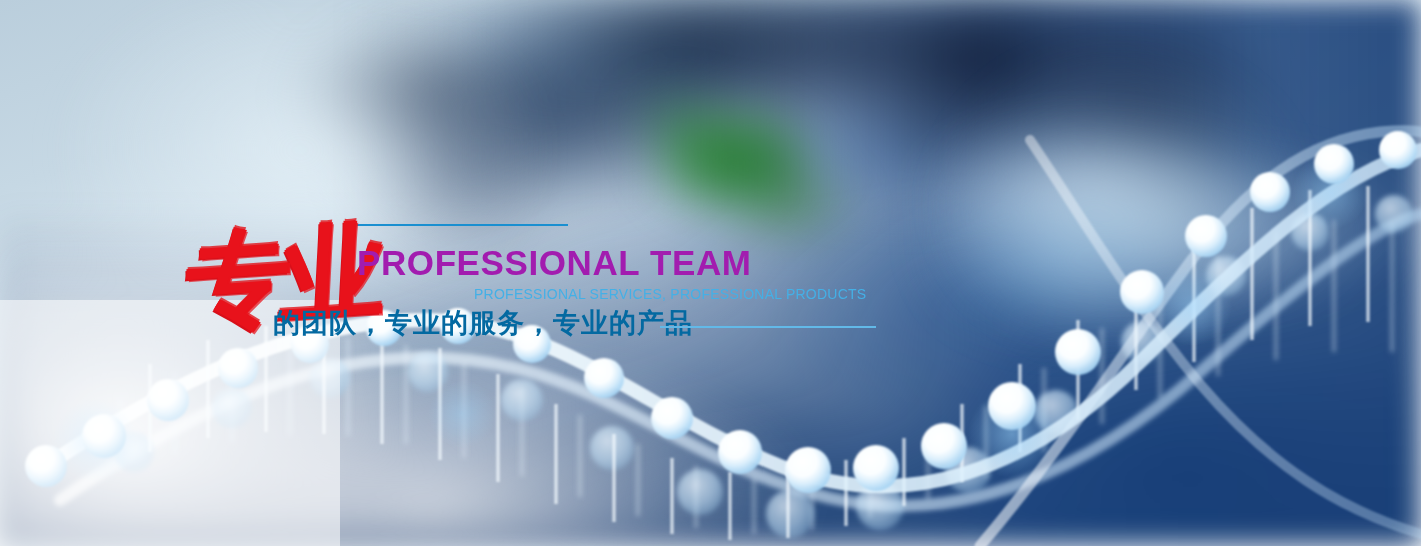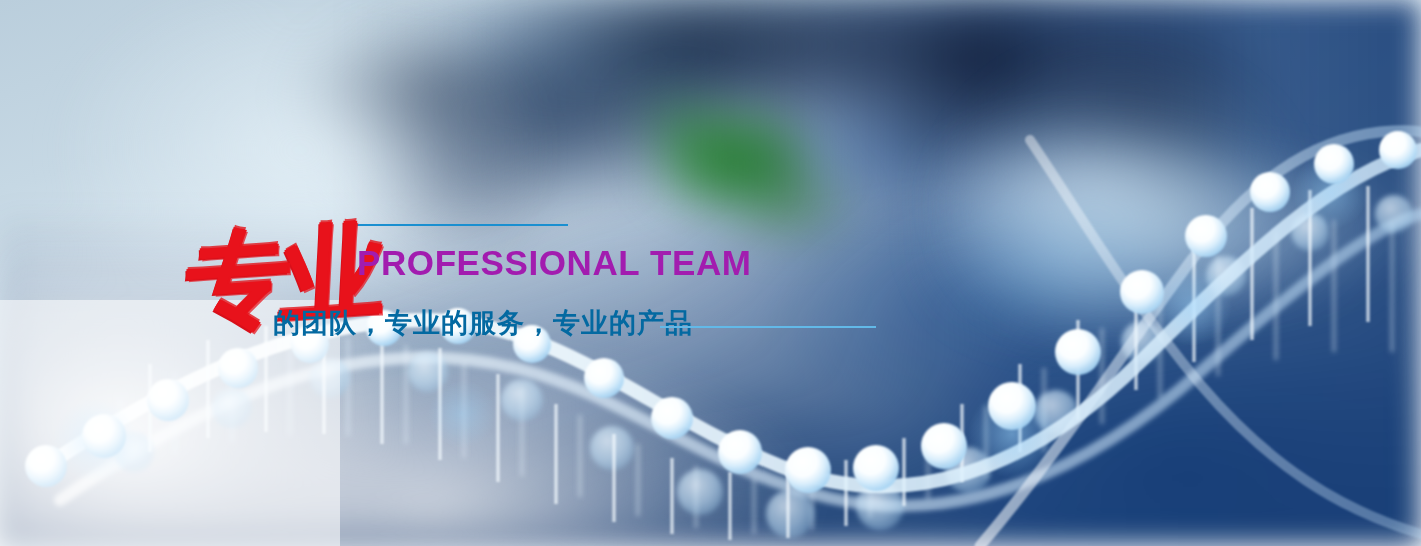--- a/index.html
+++ b/index.html
@@ -341,20 +341,21 @@
   </svg>
 
   <div class="copy">
 
     <div class="rule-top"></div>
 
     <div class="seal">专业</div>
 
     <div class="title-en">PROFESSIONAL TEAM</div>
 
+    <div class="subtitle-en">PROFESSIONAL SERVICES, PROFESSIONAL PRODUCTS</div>
 
     <div class="title-cn">的团队，专业的服务，专业的产品</div>
 
     <div class="rule-right"></div>
 
   </div>
 
 </div>
 
 </body></html>

